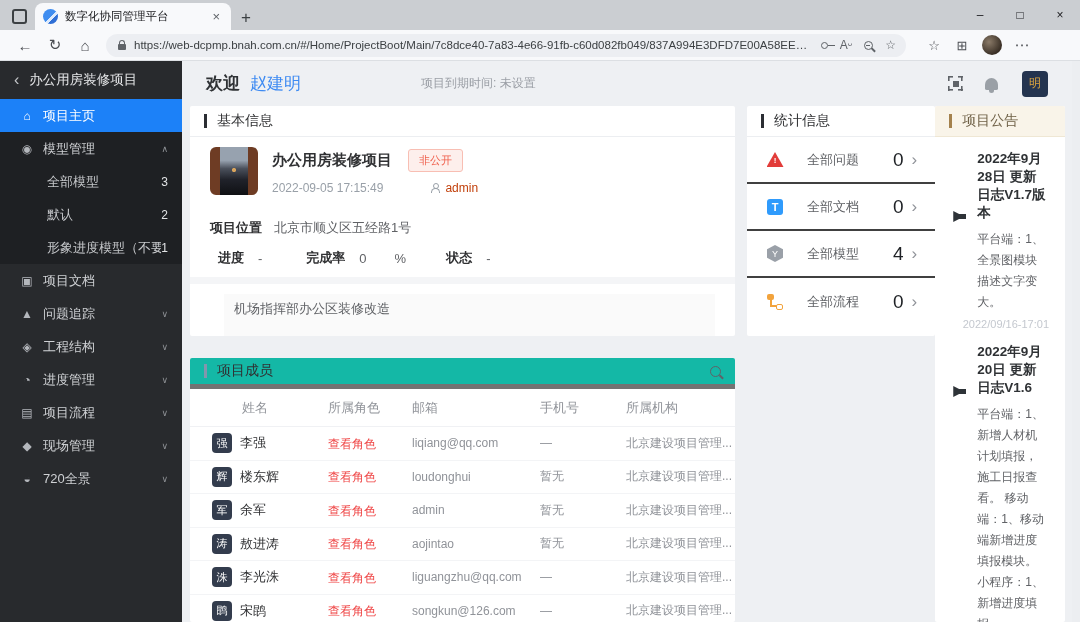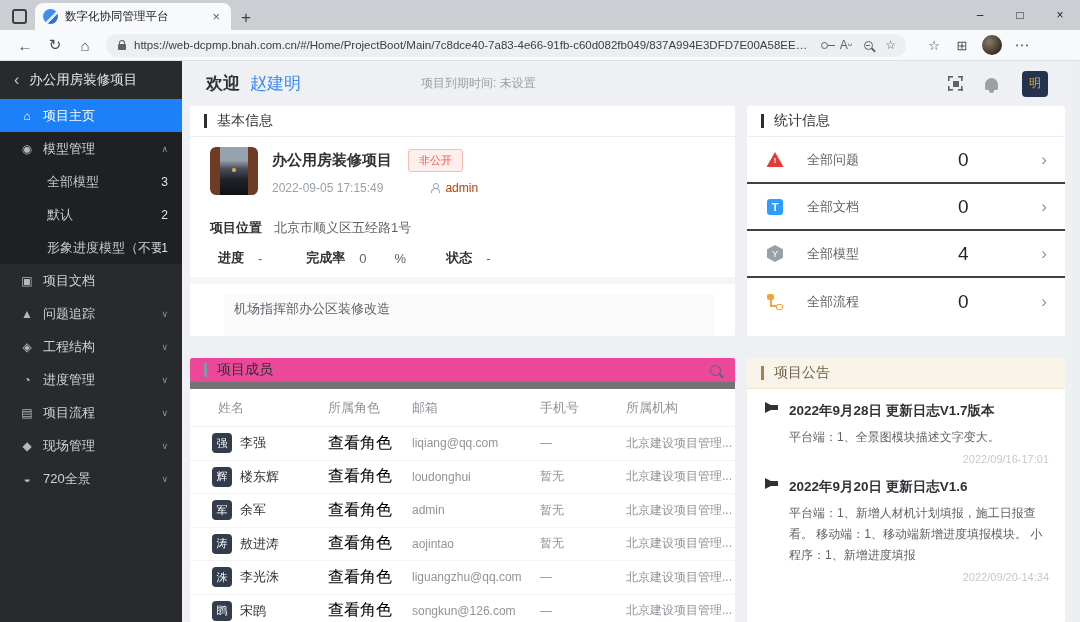--- a/index.html
+++ b/index.html
@@ -67,21 +67,21 @@
     linear-gradient(#5f6368,#5f6368) left bottom/1.6px 5px no-repeat,
     linear-gradient(#5f6368,#5f6368) right bottom/5px 1.6px no-repeat,
     linear-gradient(#5f6368,#5f6368) right bottom/1.6px 5px no-repeat,
     linear-gradient(#5f6368,#5f6368) center/6px 6px no-repeat}
   .bell{width:13px;height:12px;background:#9aa0a6;border-radius:7px 7px 2px 2px;position:relative;margin-right:24px}
   .bell::after{content:"";position:absolute;left:4px;bottom:-3px;width:5px;height:3px;background:#9aa0a6;border-radius:0 0 3px 3px}
   .user-ava{width:26px;height:26px;border-radius:4px;background:#24344f;color:#dfa63e;font-size:12px;display:flex;align-items:center;justify-content:center;margin-right:10px}
 
   .content{display:flex;gap:12px;padding-left:8px;flex:1;min-height:0}
   .col-left{width:545px;flex:none;display:flex;flex-direction:column}
-  .col-right{width:318px;flex:none;display:flex;flex-direction:column}
+  .col-right{width:318px;flex:none;display:flex;flex-direction:row}
 
   .card{background:#fff;border-radius:2px;overflow:hidden}
   .card-head{height:31px;display:flex;align-items:center;padding:0 14px;border-bottom:1px solid #eceef1}
   .accent{width:3px;height:14px;background:#2b2e33;margin-right:10px;flex:none}
   .card-title{font-size:14px;color:#303133}
   .card-head .spacer{flex:1}
 
   
   .card-basic{height:230px;margin-bottom:22px}
   .basic-body{padding:10px 20px 0}
@@ -108,37 +108,37 @@
   .metric-row{margin-top:12px;display:flex;align-items:center;padding-left:8px}
   .metric-row .lbl{margin-right:14px}
   .metric-row .val{margin-right:44px}
   .metric-row .unit{margin-right:40px}
   .divider-band{height:7px;background:#f4f5f7;margin:10px -20px 0}
   .desc-row{display:flex;margin-top:10px}
   .desc-box{flex:1;margin-left:14px;background:#fafafa;min-height:56px;padding:6px 10px;font-size:13px;color:#606266}
 
   
   .card-members{flex:1;min-height:0}
-  .card-members .card-head{background:#ec4899;border-bottom:7px solid #737373}
+  .card-members .card-head{background:#14b8a6;border-bottom:5px solid #737373}
   .card-members .accent{background:#8296ad}
   .search-ico{width:11px;height:11px;border:1.6px solid #5f6368;border-radius:50%;position:relative}
   .search-ico::after{content:"";position:absolute;width:5px;height:1.6px;background:#5f6368;transform:rotate(45deg);right:-4px;bottom:-2px}
   .m-table-head{display:flex;height:38px;align-items:center;border-bottom:1px solid #f0f1f4}
   .m-table-head span{font-size:13px;color:#909399}
-  .mc-name{width:138px;padding-left:28px;flex:none}
+  .mc-name{width:138px;padding-left:52px;flex:none}
   .mc-role{width:84px;flex:none}
   .mc-email{width:128px;flex:none}
   .mc-phone{width:86px;flex:none}
   .mc-org{flex:1;min-width:0;}
   .m-row{display:flex;height:33.5px;align-items:center;border-bottom:1px solid #f3f4f6}
   .m-name-cell{width:138px;flex:none;display:flex;align-items:center;padding-left:22px}
   .m-avatar{width:20px;height:20px;border-radius:4px;background:#333c4d;color:#fff;font-size:11px;display:flex;align-items:center;justify-content:center;flex:none}
   .m-name{font-size:13px;color:#303133;margin-left:8px;white-space:nowrap}
   .m-role{width:84px;flex:none}
-  .role-link{font-size:16px;color:#000000}
+  .role-link{font-size:12px;color:#ef4444}
   .m-email{width:128px;flex:none;font-size:12px;color:#909399;white-space:nowrap;overflow:hidden}
   .m-phone{width:86px;flex:none;font-size:12px;color:#909399}
   .m-org{flex:1;min-width:0;font-size:12px;color:#909399;white-space:nowrap;overflow:hidden;text-overflow:clip;padding-right:10px}
 
   
   .card-stats{height:230px;margin-bottom:22px}
   .stat-row{height:47px;display:flex;align-items:center;padding:0 18px;border-bottom:2px solid #404040}
   .stat-row:last-child{border-bottom:none}
   .stat-ico{width:20px;display:flex;align-items:center;justify-content:center;flex:none}
   .ico-warning{width:17px;height:15px;background:#e23c39;clip-path:polygon(50% 0,100% 100%,0 100%);position:relative}
@@ -155,21 +155,21 @@
   .stat-label{font-size:13px;color:#606266;margin-left:22px;width:86px;flex:none}
   .stat-value{flex:1;text-align:center;font-size:19px;color:#1f2226}
   .stat-chevron{font-size:17px;color:#909399;margin-left:8px}
 
   
   .card-ann{flex:1;min-height:0}
   .card-ann .card-head{background:#f9f4e9;border-bottom:1px solid #efe7d4}
   .card-ann .accent{background:#a4814c}
   .card-ann .card-title{color:#6f6147}
   .ann-item{padding:13px 16px 0 18px}
-  .ann-head{display:flex;align-items:flex-start}
+  .ann-head{display:flex;align-items:flex-end}
   .ann-ico{width:13px;height:11px;background:#2e3338;flex:none;
      clip-path:polygon(0 0,45% 28%,100% 28%,100% 72%,45% 72%,0 100%)}
   .ann-title{font-size:13.5px;color:#2f3235;font-weight:bold;margin-left:11px}
   .ann-body{font-size:12px;color:#606266;line-height:1.75;margin:7px 0 0 24px}
   .ann-time{font-size:11px;color:#c4c8cf;text-align:right;margin-top:5px}
 </style>
 </head>
 <body>
 
 <div class="window">

